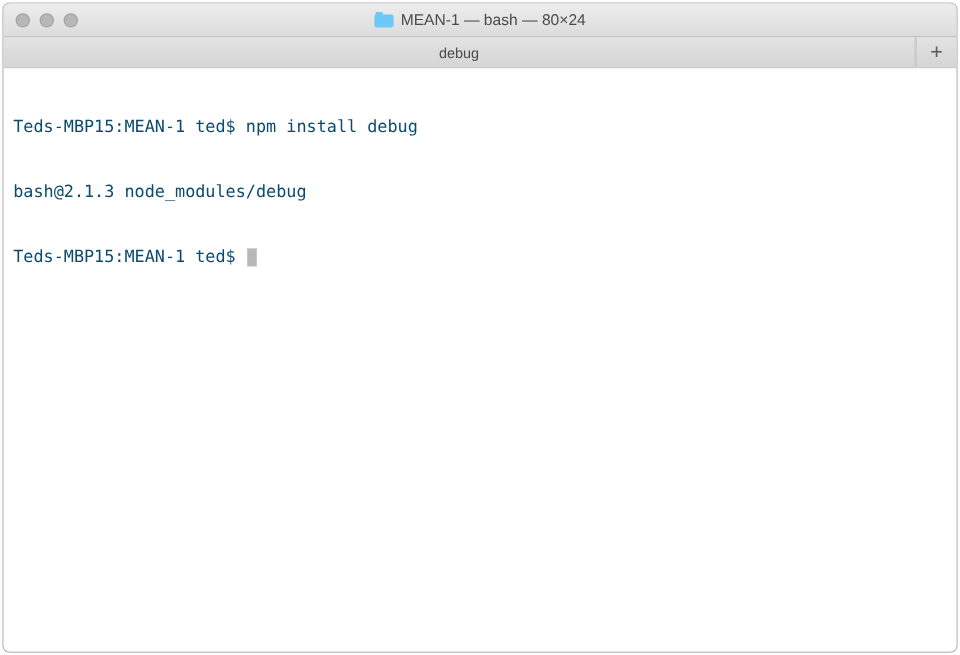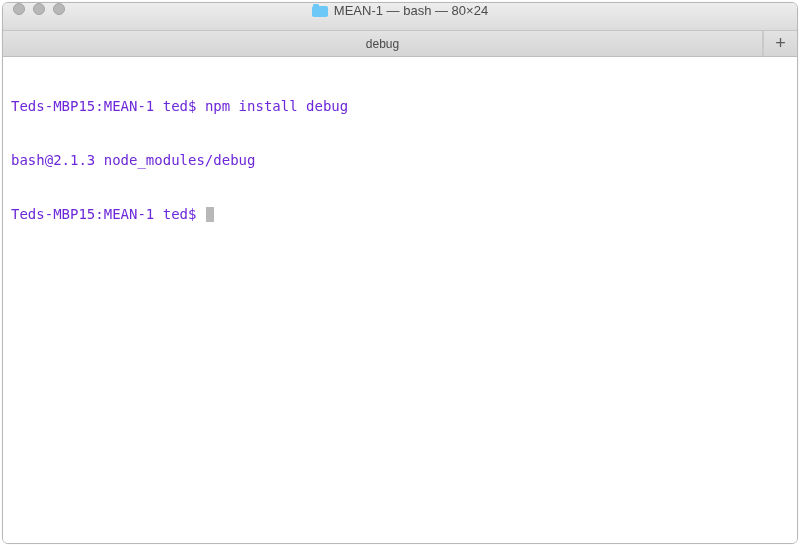--- a/index.html
+++ b/index.html
@@ -6,21 +6,21 @@
     html, body { width: 800px; height: 546px; overflow: hidden; font-family: -apple-system, "Helvetica Neue", Arial, sans-serif; background: #fff; }
     .window {
       width: 796px; height: 542px; margin: 2px;
       border: 1px solid #b8b8b8; border-radius: 6px; overflow: hidden;
       display: flex; flex-direction: column; background: #fff;
       box-shadow: 0 0 0 1px rgba(0,0,0,0.02);
     }
     .titlebar {
       height: 28px; background: linear-gradient(#ededed, #dcdcdc);
       border-bottom: 1px solid #c4c4c4;
-      display: flex; align-items: flex-start; position: relative;
+      display: flex; align-items: center; position: relative;
       padding: 0 10px;
     }
     .traffic { display: flex; gap: 8px; position: absolute; left: 10px; }
     .tl-btn { width: 12px; height: 12px; border-radius: 50%; background: #b7b7b7; border: 1px solid #a4a4a4; }
     .title-center { flex: 1; display: flex; align-items: center; justify-content: center; gap: 6px; color: #4b4b4b; font-size: 13px; }
     .folder-icon { width: 16px; height: 13px; position: relative; display: inline-block; }
     .folder-icon .tab { position: absolute; top: 0; left: 1px; width: 6px; height: 3px; background: #6ec8f7; border-radius: 1px 1px 0 0; }
     .folder-icon .body { position: absolute; top: 2px; left: 0; width: 16px; height: 11px; background: #6ec8f7; border-radius: 2px; }
     .tabbar {
       height: 26px; background: linear-gradient(#e3e3e3, #d5d5d5);
@@ -33,21 +33,21 @@
       border-right: 1px solid #c9c9c9;
     }
     .new-tab {
       width: 34px; display: flex; align-items: center; justify-content: center;
       color: #5b5b5b; font-size: 18px; font-weight: 300;
       border-left: 1px solid #c9c9c9;
     }
     .terminal {
       flex: 1; background: #ffffff; padding: 4px 8px;
       font-family: "Menlo", "Monaco", "Consolas", monospace;
-      font-size: 14px; line-height: 18px; color: #6d28d9;
+      font-size: 14px; line-height: 18px; color: #0c4a6e;
       white-space: pre; position: relative;
     }
     .line { display: block; }
     .cursor {
       display: inline-block; width: 8px; height: 15px; background: #b8b8b8;
       vertical-align: text-bottom; margin-left: 1px;
     }
   </style>
 </head>
 <body>

